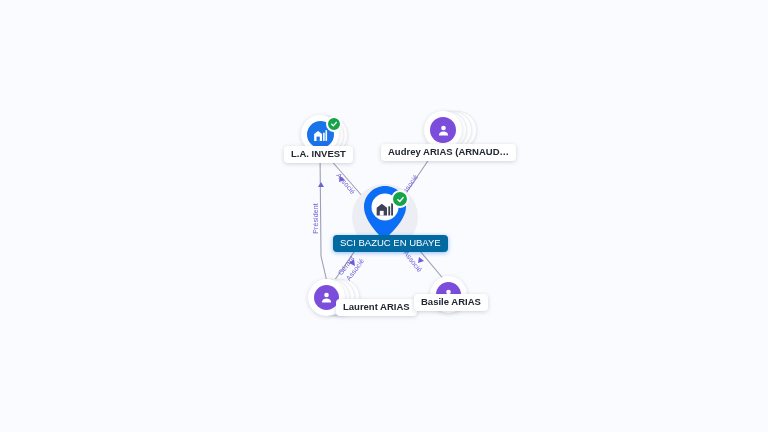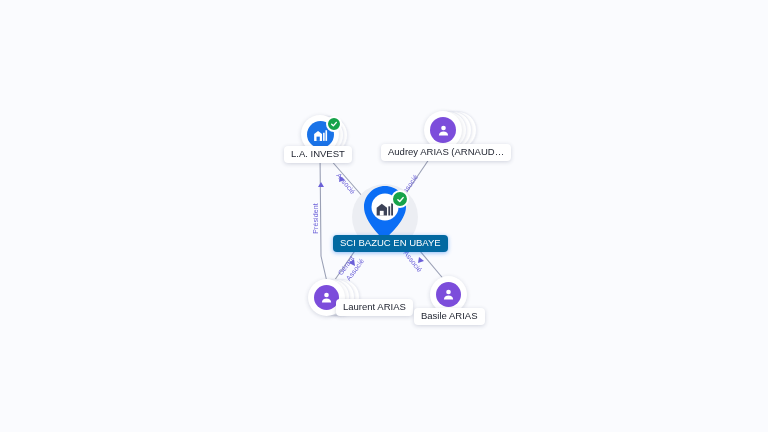--- a/index.html
+++ b/index.html
@@ -92,20 +92,21 @@
     position: absolute;
     background: #ffffff;
     border-radius: 4px;
     box-shadow: 0 1px 4px rgba(40,50,90,0.20);
     font-size: 9.5px;
     color: #232733;
     padding: 3px 7px 4px 7px;
     white-space: nowrap;
     line-height: 1;
     font-family: "Liberation Sans", sans-serif;
+    font-weight: bold;
   }
   .node-label.selected {
     background: #0369a1;
     color: #ffffff;
     font-weight: normal;
     box-shadow: 0 1px 4px rgba(11,110,245,0.45);
   }
 
   
   .pin-halo {
@@ -214,21 +215,21 @@
 
   <div class="node" style="left:448px; top:294px;">
     <div class="node-disc" style="width:37px; height:37px; left:-18px; top:-18px;">
       <div class="avatar person" style="width:25px; height:25px;">
         <svg width="15" height="15" viewBox="0 0 24 24" aria-hidden="true">
           <circle cx="12" cy="8" r="3.7" fill="#ffffff"></circle>
           <path fill="#ffffff" d="M4.6 20c0-4.1 3.3-6.4 7.4-6.4s7.4 2.3 7.4 6.4H4.6Z"></path>
         </svg>
       </div>
     </div>
-    <div class="node-label" style="left:-34px; top:14px;">Basile ARIAS</div>
+    <div class="node-label" style="left:-34px; top:0;">Basile ARIAS</div>
   </div>
 
   <div class="node" style="left:385px; top:215px;">
     <div class="pin-halo"></div>
     <div class="pin-wrap">
       <svg width="48" height="58" viewBox="0 0 48 58" aria-hidden="true">
         <path fill="#0b6ef5" d="M24 1C12.4 1 3 10.4 3 22c0 14.2 17.6 30.6 19.1 32a1.4 1.4 0 0 0 1.9 0C25.4 52.6 45 36.2 45 22 45 10.4 35.6 1 24 1Z"></path>
         <circle cx="24" cy="22" r="13.5" fill="#ffffff"></circle>
       </svg>
       <div style="position:absolute; left:12px; top:11px; width:24px; height:24px; display:flex; align-items:center; justify-content:center;">

